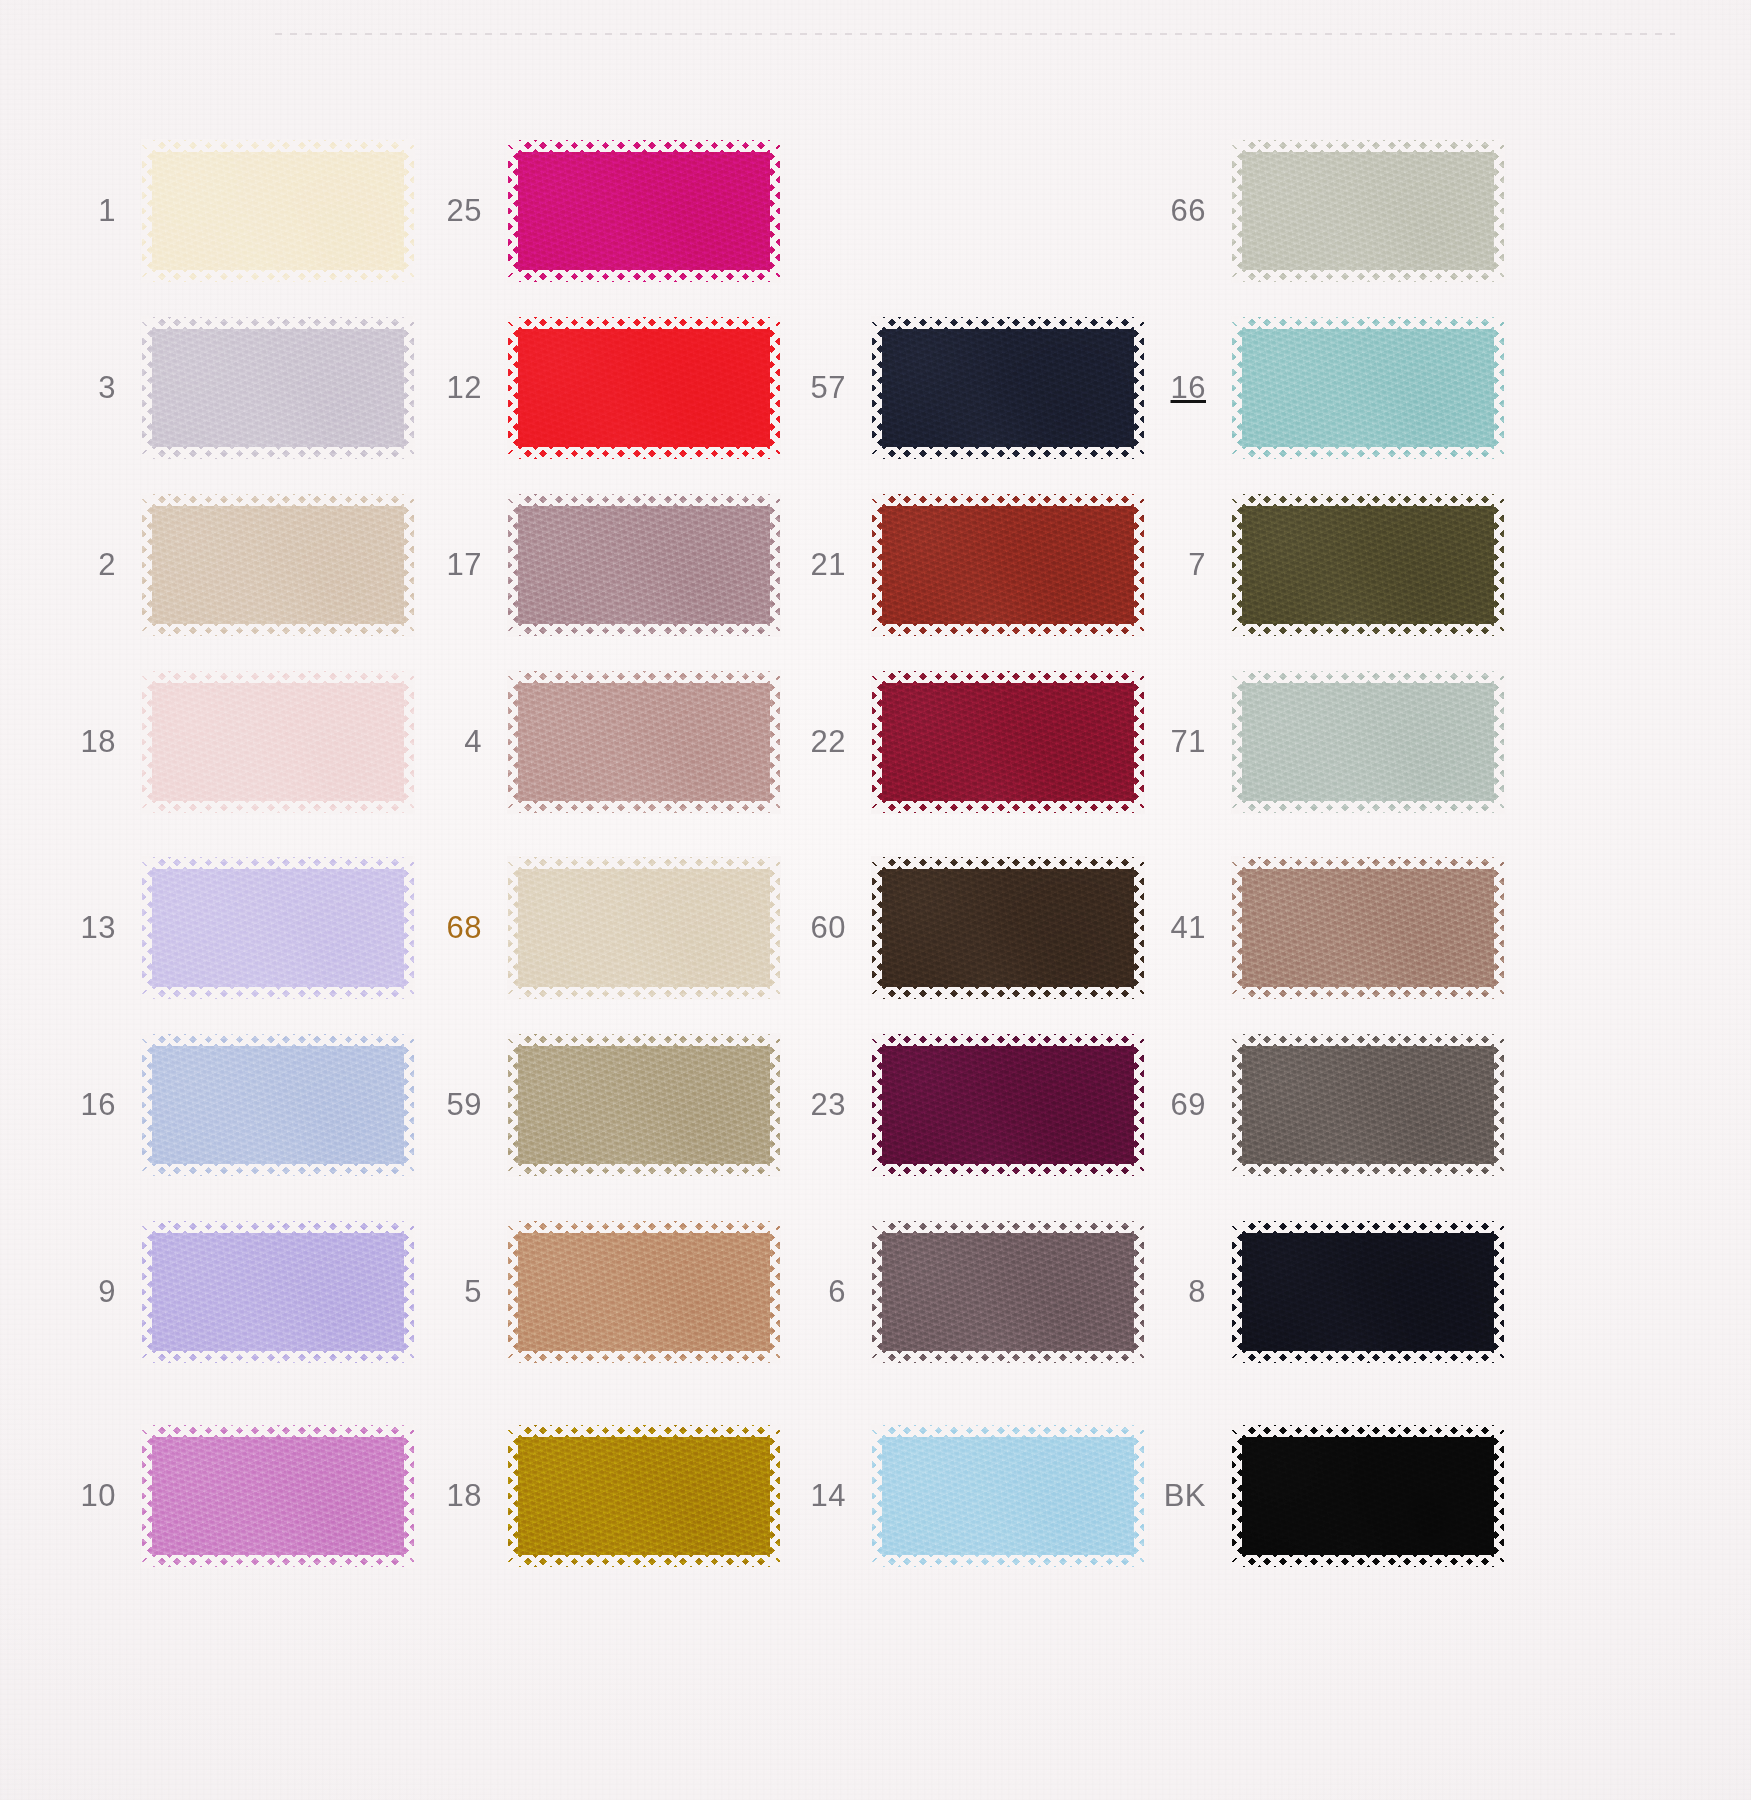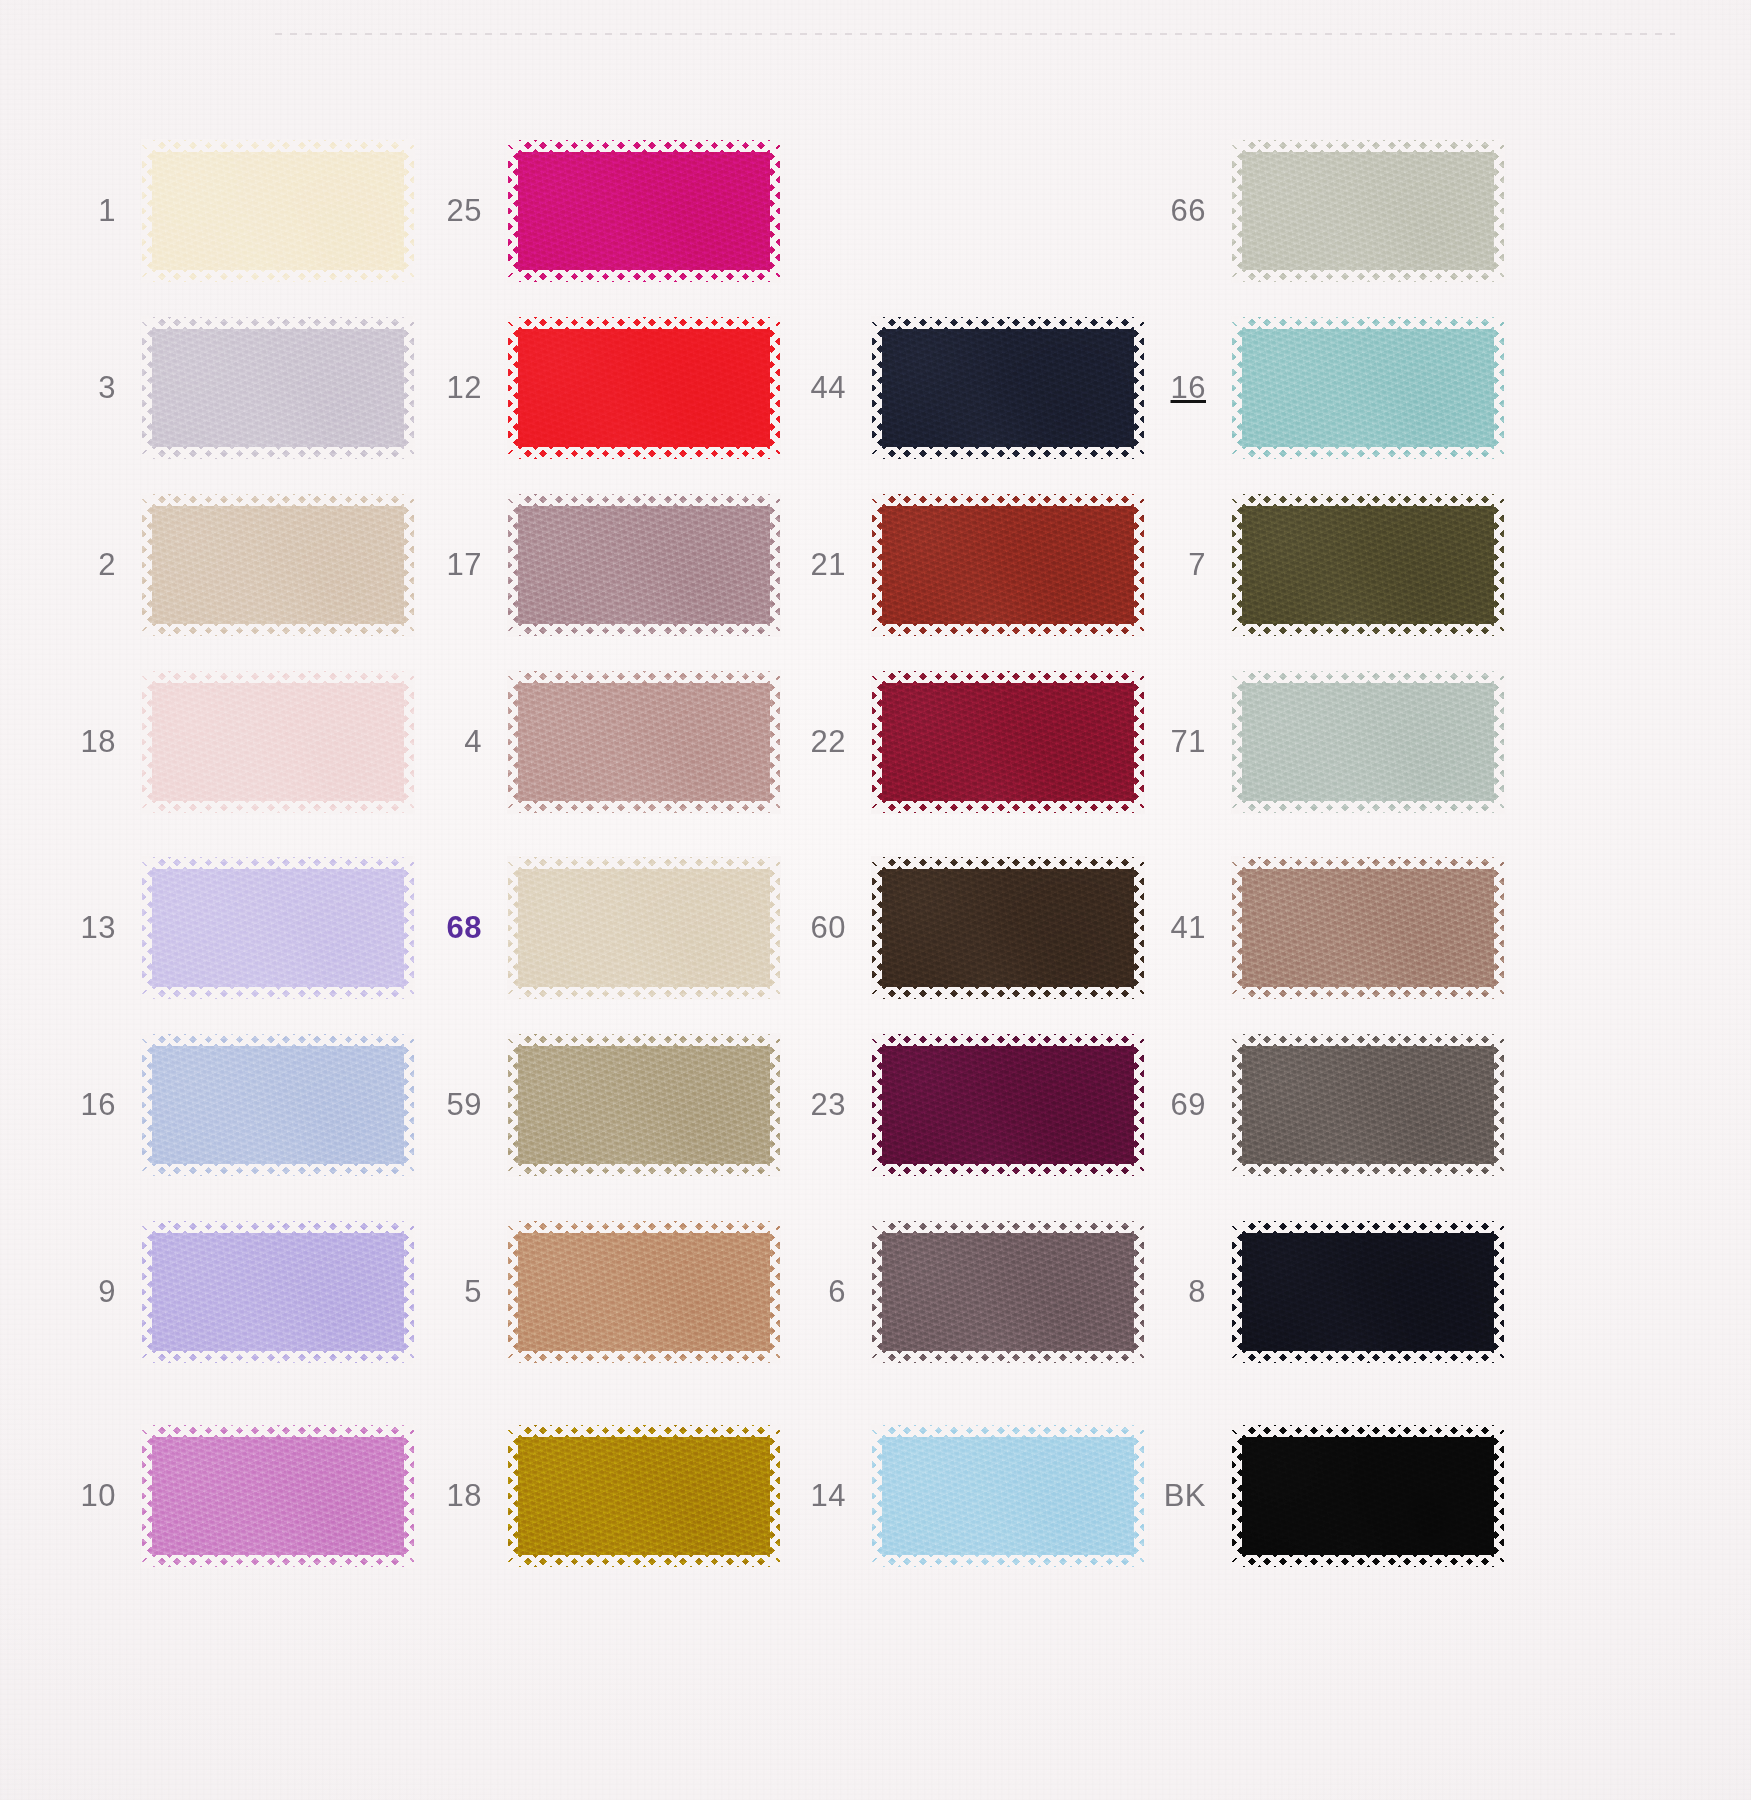--- a/index.html
+++ b/index.html
@@ -287,21 +287,21 @@
         <div class="swatch" style="width: 272px; height: 142px;">
           <div class="felt" style="background: rgb(189, 152, 148);"></div>
           <div class="pink-top" style="background-image: repeating-linear-gradient(135deg, rgb(247, 243, 243) 0px, rgb(247, 243, 243) 5.5px, transparent 5.5px, transparent 11px), repeating-linear-gradient(45deg, rgb(247, 243, 243) 0px, rgb(247, 243, 243) 5.5px, transparent 5.5px, transparent 11px);"></div>
           <div class="pink-bottom" style="background-image: repeating-linear-gradient(135deg, rgb(247, 243, 243) 0px, rgb(247, 243, 243) 5.5px, transparent 5.5px, transparent 11px), repeating-linear-gradient(45deg, rgb(247, 243, 243) 0px, rgb(247, 243, 243) 5.5px, transparent 5.5px, transparent 11px);"></div>
           <div class="pink-left" style="background-image: repeating-linear-gradient(135deg, rgb(247, 243, 243) 0px, rgb(247, 243, 243) 5.5px, transparent 5.5px, transparent 11px), repeating-linear-gradient(45deg, rgb(247, 243, 243) 0px, rgb(247, 243, 243) 5.5px, transparent 5.5px, transparent 11px);"></div>
           <div class="pink-right" style="background-image: repeating-linear-gradient(135deg, rgb(247, 243, 243) 0px, rgb(247, 243, 243) 5.5px, transparent 5.5px, transparent 11px), repeating-linear-gradient(45deg, rgb(247, 243, 243) 0px, rgb(247, 243, 243) 5.5px, transparent 5.5px, transparent 11px);"></div>
         </div>
       </div>
     </div>
     <div class="cell" style="left: 396px; top: 857px;">
-      <div class="code" style="width: 86px; color: #4c1d95; font-weight: bold;">68</div>
+      <div class="code" style="width: 86px; color: #a16207;">68</div>
       <div class="swatch-wrap" style="width: 272px; height: 142px;">
         <div class="halo" style="background: rgb(222, 210, 189);"></div>
         <div class="swatch" style="width: 272px; height: 142px;">
           <div class="felt" style="background: rgb(222, 210, 189);"></div>
           <div class="pink-top" style="background-image: repeating-linear-gradient(135deg, rgb(247, 243, 243) 0px, rgb(247, 243, 243) 5.5px, transparent 5.5px, transparent 11px), repeating-linear-gradient(45deg, rgb(247, 243, 243) 0px, rgb(247, 243, 243) 5.5px, transparent 5.5px, transparent 11px);"></div>
           <div class="pink-bottom" style="background-image: repeating-linear-gradient(135deg, rgb(247, 243, 243) 0px, rgb(247, 243, 243) 5.5px, transparent 5.5px, transparent 11px), repeating-linear-gradient(45deg, rgb(247, 243, 243) 0px, rgb(247, 243, 243) 5.5px, transparent 5.5px, transparent 11px);"></div>
           <div class="pink-left" style="background-image: repeating-linear-gradient(135deg, rgb(247, 243, 243) 0px, rgb(247, 243, 243) 5.5px, transparent 5.5px, transparent 11px), repeating-linear-gradient(45deg, rgb(247, 243, 243) 0px, rgb(247, 243, 243) 5.5px, transparent 5.5px, transparent 11px);"></div>
           <div class="pink-right" style="background-image: repeating-linear-gradient(135deg, rgb(247, 243, 243) 0px, rgb(247, 243, 243) 5.5px, transparent 5.5px, transparent 11px), repeating-linear-gradient(45deg, rgb(247, 243, 243) 0px, rgb(247, 243, 243) 5.5px, transparent 5.5px, transparent 11px);"></div>
         </div>
       </div>
@@ -339,21 +339,21 @@
         <div class="swatch" style="width: 272px; height: 142px;">
           <div class="felt" style="background: rgb(171, 130, 8);"></div>
           <div class="pink-top" style="background-image: repeating-linear-gradient(135deg, rgb(247, 243, 243) 0px, rgb(247, 243, 243) 5.5px, transparent 5.5px, transparent 11px), repeating-linear-gradient(45deg, rgb(247, 243, 243) 0px, rgb(247, 243, 243) 5.5px, transparent 5.5px, transparent 11px);"></div>
           <div class="pink-bottom" style="background-image: repeating-linear-gradient(135deg, rgb(247, 243, 243) 0px, rgb(247, 243, 243) 5.5px, transparent 5.5px, transparent 11px), repeating-linear-gradient(45deg, rgb(247, 243, 243) 0px, rgb(247, 243, 243) 5.5px, transparent 5.5px, transparent 11px);"></div>
           <div class="pink-left" style="background-image: repeating-linear-gradient(135deg, rgb(247, 243, 243) 0px, rgb(247, 243, 243) 5.5px, transparent 5.5px, transparent 11px), repeating-linear-gradient(45deg, rgb(247, 243, 243) 0px, rgb(247, 243, 243) 5.5px, transparent 5.5px, transparent 11px);"></div>
           <div class="pink-right" style="background-image: repeating-linear-gradient(135deg, rgb(247, 243, 243) 0px, rgb(247, 243, 243) 5.5px, transparent 5.5px, transparent 11px), repeating-linear-gradient(45deg, rgb(247, 243, 243) 0px, rgb(247, 243, 243) 5.5px, transparent 5.5px, transparent 11px);"></div>
         </div>
       </div>
     </div>
     <div class="cell" style="left: 760px; top: 317px;">
-      <div class="code" style="width: 86px; color: rgb(109, 106, 112);">44</div>
+      <div class="code" style="width: 86px; color: rgb(109, 106, 112);">57</div>
       <div class="swatch-wrap" style="width: 272px; height: 142px;">
         <div class="halo" style="background: rgb(27, 31, 48);"></div>
         <div class="swatch" style="width: 272px; height: 142px;">
           <div class="felt" style="background: rgb(27, 31, 48);"></div>
           <div class="pink-top" style="background-image: repeating-linear-gradient(135deg, rgb(247, 243, 243) 0px, rgb(247, 243, 243) 5.5px, transparent 5.5px, transparent 11px), repeating-linear-gradient(45deg, rgb(247, 243, 243) 0px, rgb(247, 243, 243) 5.5px, transparent 5.5px, transparent 11px);"></div>
           <div class="pink-bottom" style="background-image: repeating-linear-gradient(135deg, rgb(247, 243, 243) 0px, rgb(247, 243, 243) 5.5px, transparent 5.5px, transparent 11px), repeating-linear-gradient(45deg, rgb(247, 243, 243) 0px, rgb(247, 243, 243) 5.5px, transparent 5.5px, transparent 11px);"></div>
           <div class="pink-left" style="background-image: repeating-linear-gradient(135deg, rgb(247, 243, 243) 0px, rgb(247, 243, 243) 5.5px, transparent 5.5px, transparent 11px), repeating-linear-gradient(45deg, rgb(247, 243, 243) 0px, rgb(247, 243, 243) 5.5px, transparent 5.5px, transparent 11px);"></div>
           <div class="pink-right" style="background-image: repeating-linear-gradient(135deg, rgb(247, 243, 243) 0px, rgb(247, 243, 243) 5.5px, transparent 5.5px, transparent 11px), repeating-linear-gradient(45deg, rgb(247, 243, 243) 0px, rgb(247, 243, 243) 5.5px, transparent 5.5px, transparent 11px);"></div>
         </div>
       </div>

